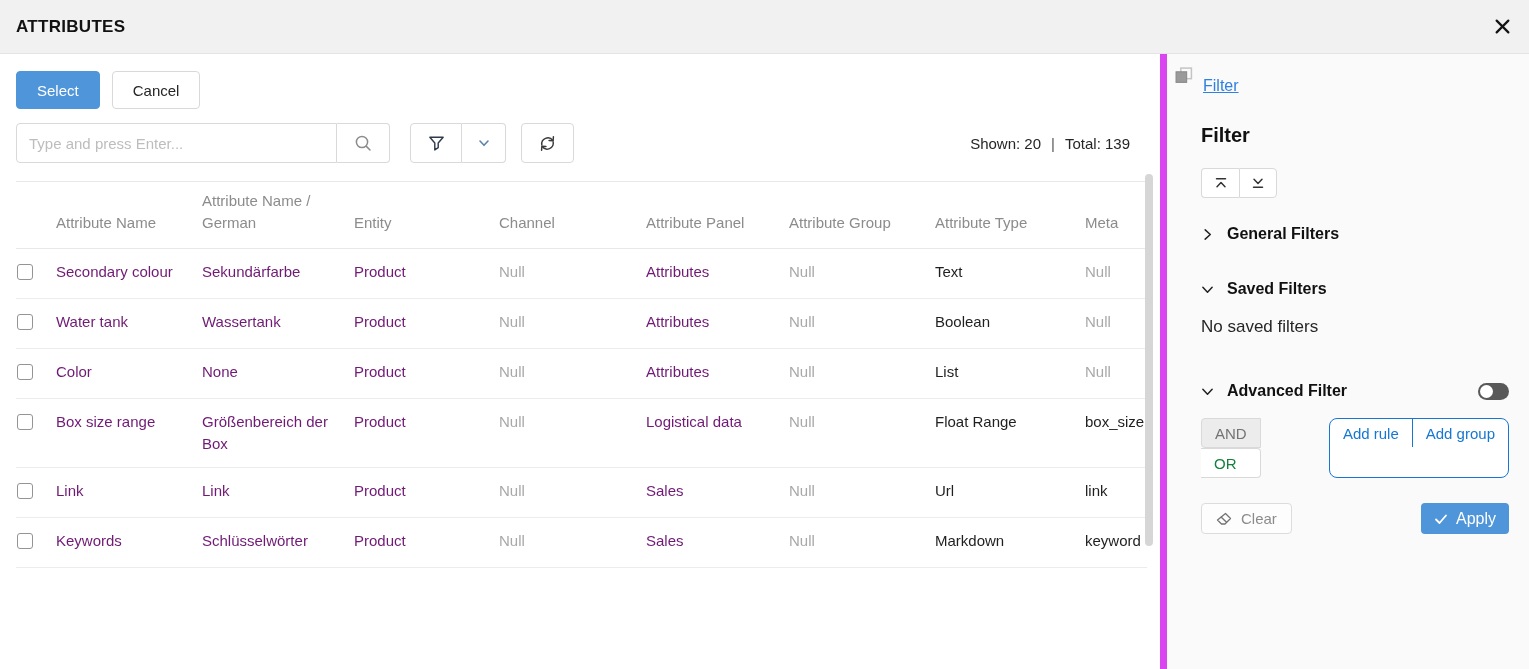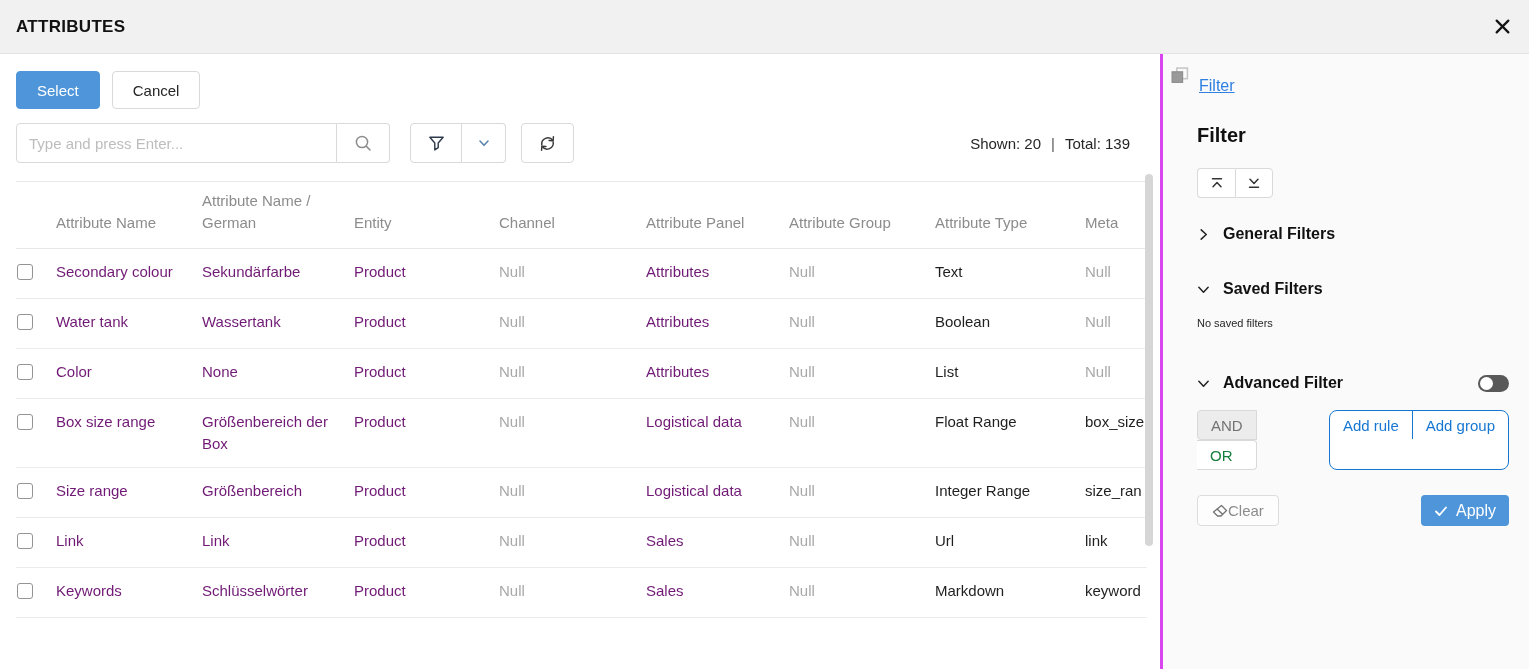--- a/index.html
+++ b/index.html
@@ -8,21 +8,21 @@
 
   
   .titlebar { height:54px; background:#f1f1f1; border-bottom:1px solid #e4e4e4;
     display:flex; align-items:center; justify-content:space-between; padding:0 18px 0 16px; }
   .titlebar h1 { font-size:17px; font-weight:bold; letter-spacing:.3px; color:#111; }
   .close-btn { cursor:pointer; display:flex; align-items:center; }
 
   
   .content { display:flex; height:615px; }
   .main { width:1160px; background:#fff; padding:17px 0 0 16px; position:relative; overflow:hidden; }
-  .panel { width:369px; background:#fafafa; border-left:3px solid #d946ef;
+  .panel { width:369px; background:#fafafa; border-left:7px solid #d946ef;
     padding:10px 20px 0 34px; position:relative; }
 
   
   .actions { display:flex; gap:12px; margin-bottom:14px; }
   .btn { font-size:15px; height:38px; border-radius:4px; border:1px solid #d9d9d9;
     background:#fff; padding:0 20px; display:inline-flex; align-items:center; cursor:pointer; color:#262626; }
   .btn-primary { background:#4e95d9; border-color:#4e95d9; color:#fff; }
 
   
   .toolbar { display:flex; align-items:center; margin-bottom:18px; }
@@ -69,38 +69,38 @@
   .panel-heading { font-size:20px; font-weight:bold; color:#111; margin-top:26px; }
   .collapse-group { display:flex; margin-top:21px; }
   .collapse-btn { width:38px; height:30px; background:#fff; border:1px solid #d9d9d9;
     display:flex; align-items:center; justify-content:center; cursor:pointer; }
   .collapse-btn.first { border-radius:4px 0 0 4px; border-right:none; }
   .collapse-btn.last { border-radius:0 4px 4px 0; }
   .section-header { display:flex; align-items:center; gap:13px; cursor:pointer; }
   .section-header .label { font-size:16px; font-weight:bold; color:#111; }
   .sec-general { margin-top:27px; }
   .sec-saved { margin-top:37px; }
-  .saved-empty { font-size:11px; color:#262626; margin-top:19px; }
+  .saved-empty { font-size:17px; color:#262626; margin-top:19px; }
   .sec-advanced { margin-top:45px; justify-content:space-between; }
   .sec-advanced .left { display:flex; align-items:center; gap:13px; }
   .toggle { width:31px; height:17px; border-radius:9px; background:#595959; position:relative; cursor:pointer; }
   .toggle .knob { position:absolute; left:2px; top:2px; width:13px; height:13px; border-radius:50%; background:#fff; }
   .logic-row { display:flex; justify-content:space-between; margin-top:18px; }
   .andor-group { display:flex;flex-direction:column; }
   .andor { height:30px; padding:0 13px; font-size:15px; display:flex; align-items:center;
     border:1px solid #d9d9d9; background:#fff; cursor:pointer; }
   .andor.and { background:#ececec; color:#737373; border-radius:4px 0 0 4px; }
   .andor.or { color:#15803d; border-left:none; border-radius:0 4px 4px 0; }
   .addrule-group { display:flex; border:1px solid #1677d2; border-radius:8px; overflow:hidden; background:#fff; }
   .addrule-group .seg { height:28px; padding:0 13px; display:flex; align-items:center;
     font-size:15px; color:#1677d2; cursor:pointer; }
   .addrule-group .seg.first { border-right:1px solid #1677d2; }
   .clear-apply-row { display:flex; justify-content:space-between; margin-top:25px; }
   .clear-btn { height:31px; border:1px solid #dcdcdc; border-radius:4px; background:#fdfdfd;
-    padding:0 14px; display:flex; align-items:center; font-size:15px; color:#8c8c8c; cursor:pointer; }
+    padding:0 14px; display:flex; align-items:center; gap:9px; font-size:15px; color:#8c8c8c; cursor:pointer; }
   .apply-btn { height:31px; border:none; border-radius:4px; background:#4e95d9; color:#fff;
     padding:0 13px; display:flex; align-items:center; gap:8px; font-size:16px; cursor:pointer; }
 </style>
 </head>
 <body>
 
 <div class="titlebar">
   <h1>ATTRIBUTES</h1>
   <span class="close-btn">
     <svg width="17" height="17" viewBox="0 0 16 16" stroke="#141414" stroke-width="2.1" stroke-linecap="round">
@@ -223,31 +223,20 @@
             <td class="cell-german link">Größenbereich der Box</td>
             <td class="cell-entity link">Product</td>
             <td class="cell-channel null-text">Null</td>
             <td class="cell-panel link">Logistical data</td>
             <td class="cell-group null-text">Null</td>
             <td class="cell-type">Float Range</td>
             <td class="cell-code">box_size</td>
           </tr>
           <tr>
             <td class="cell-checkbox"><span class="checkbox"></span></td>
-            <td class="cell-name link">Size range</td>
-            <td class="cell-german link">Größenbereich</td>
-            <td class="cell-entity link">Product</td>
-            <td class="cell-channel null-text">Null</td>
-            <td class="cell-panel link">Logistical data</td>
-            <td class="cell-group null-text">Null</td>
-            <td class="cell-type">Integer Range</td>
-            <td class="cell-code">size_ran</td>
-          </tr>
-          <tr>
-            <td class="cell-checkbox"><span class="checkbox"></span></td>
             <td class="cell-name link">Link</td>
             <td class="cell-german link">Link</td>
             <td class="cell-entity link">Product</td>
             <td class="cell-channel null-text">Null</td>
             <td class="cell-panel link">Sales</td>
             <td class="cell-group null-text">Null</td>
             <td class="cell-type">Url</td>
             <td class="cell-code">link</td>
           </tr>
           <tr>

